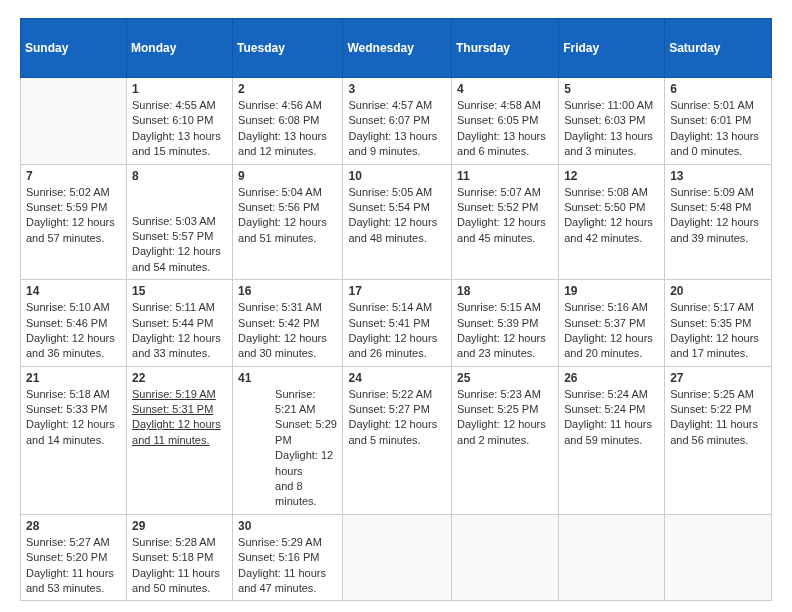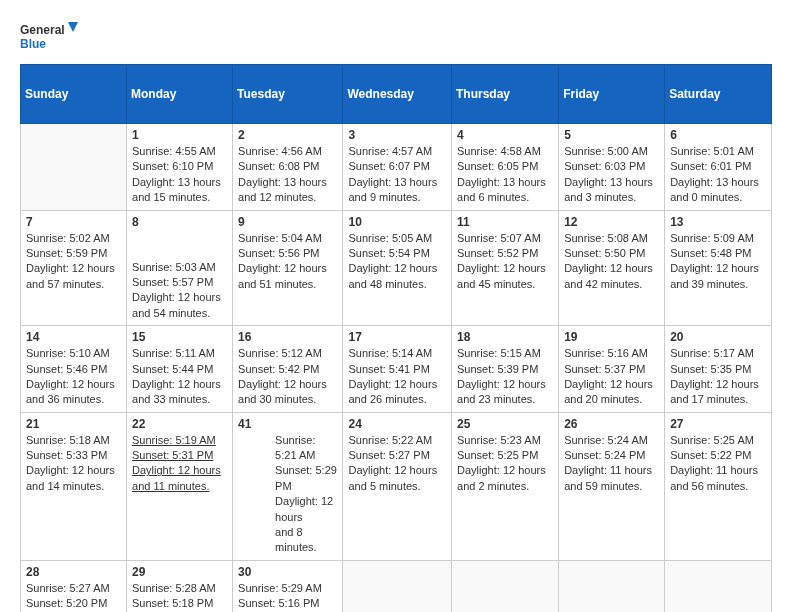--- a/index.html
+++ b/index.html
@@ -75,33 +75,20 @@
     .day-info {
       font-size: 11px;
       line-height: 1.4;
       color: #333;
     }
   </style>
 </head>
 <body>
 
 <div class="page">
-  <div class="header">
-    <div class="logo">
-    <svg width="60" height="38" viewBox="0 0 60 38">
-      <text x="0" y="16" font-size="12" font-weight="bold" font-family="Arial" fill="#333">General</text>
-      <text x="0" y="30" font-size="12" font-weight="bold" font-family="Arial" fill="#1b6fc8">Blue</text>
-      <polygon points="48,4 58,4 53,14" fill="#1b6fc8"></polygon>
-    </svg>
-  </div>
-    <div class="title-block">
-      <div class="month-title"></div>
-      <div class="location-title"></div>
-    </div>
-  </div>
 
   <table class="calendar">
     <thead>
       <tr>
       <th>Sunday</th>
           <th>Monday</th>
           <th>Tuesday</th>
           <th>Wednesday</th>
           <th>Thursday</th>
           <th>Friday</th>
@@ -134,21 +121,21 @@
           </td>
           <td>
             <span class="day-number">4</span>
             <div class="day-info" style="white-space: pre-line;">Sunrise: 4:58 AM
 Sunset: 6:05 PM
 Daylight: 13 hours
 and 6 minutes.</div>
           </td>
           <td>
             <span class="day-number">5</span>
-            <div class="day-info" style="white-space: pre-line;">Sunrise: 5:00 AM
+            <div class="day-info" style="white-space: pre-line;">Sunrise: 11:00 AM
 Sunset: 6:03 PM
 Daylight: 13 hours
 and 3 minutes.</div>
           </td>
           <td>
             <span class="day-number">6</span>
             <div class="day-info" style="white-space: pre-line;">Sunrise: 5:01 AM
 Sunset: 6:01 PM
 Daylight: 13 hours
 and 0 minutes.</div>
@@ -215,21 +202,21 @@
           </td>
           <td>
             <span class="day-number">15</span>
             <div class="day-info" style="white-space: pre-line;">Sunrise: 5:11 AM
 Sunset: 5:44 PM
 Daylight: 12 hours
 and 33 minutes.</div>
           </td>
           <td>
             <span class="day-number">16</span>
-            <div class="day-info" style="white-space: pre-line;">Sunrise: 5:12 AM
+            <div class="day-info" style="white-space: pre-line;">Sunrise: 5:31 AM
 Sunset: 5:42 PM
 Daylight: 12 hours
 and 30 minutes.</div>
           </td>
           <td>
             <span class="day-number">17</span>
             <div class="day-info" style="white-space: pre-line;">Sunrise: 5:14 AM
 Sunset: 5:41 PM
 Daylight: 12 hours
 and 26 minutes.</div>

